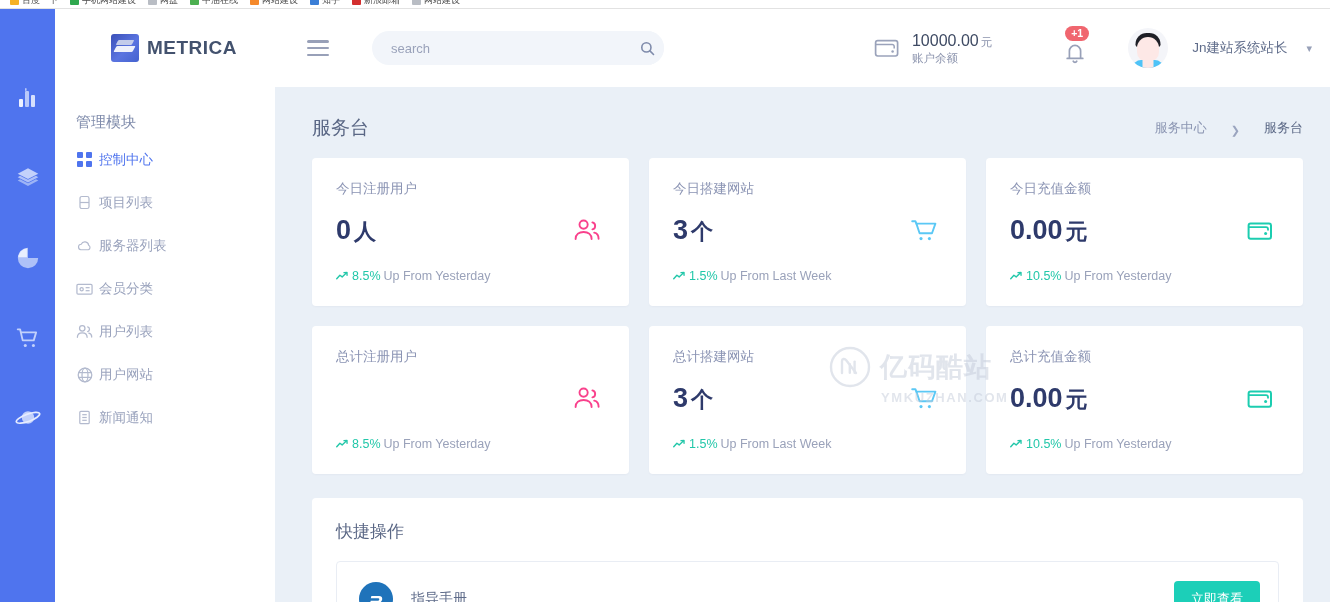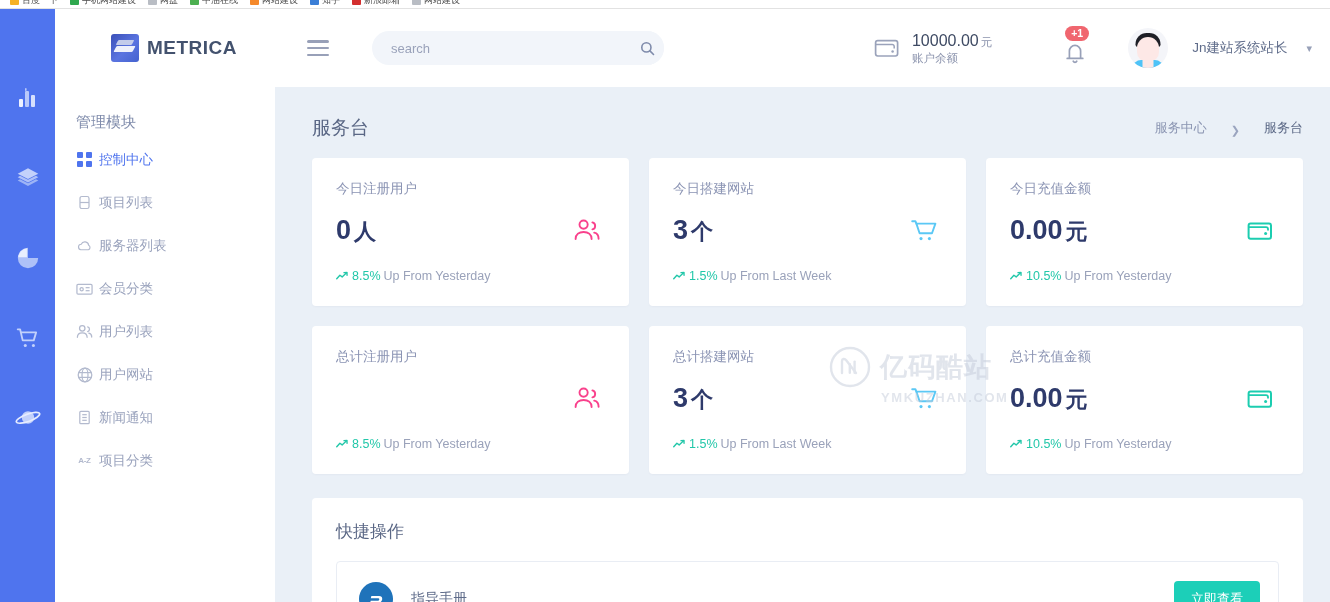--- a/index.html
+++ b/index.html
@@ -501,24 +501,20 @@
         <svg width="15" height="15" viewBox="0 0 16 16" fill="none" stroke="currentColor" stroke-width="1.3">
           <rect x="3" y="1.4" width="10" height="13.2" rx="1.1"></rect>
           <line x1="5.6" y1="5" x2="10.4" y2="5"></line>
           <line x1="5.6" y1="8" x2="10.4" y2="8"></line>
           <line x1="5.6" y1="11" x2="10.4" y2="11"></line>
         </svg>
       </span>
       <span>新闻通知</span>
     </div>
 
-    <div class="menu-item">
-      <span class="mi-icon mi-az">A-Z</span>
-      <span>项目分类</span>
-    </div>
   </aside>
 
   <header id="topbar">
     <div id="hamburger">
       <span></span>
         <span></span>
         <span></span>
     </div>
 
     <div id="search-wrap">

